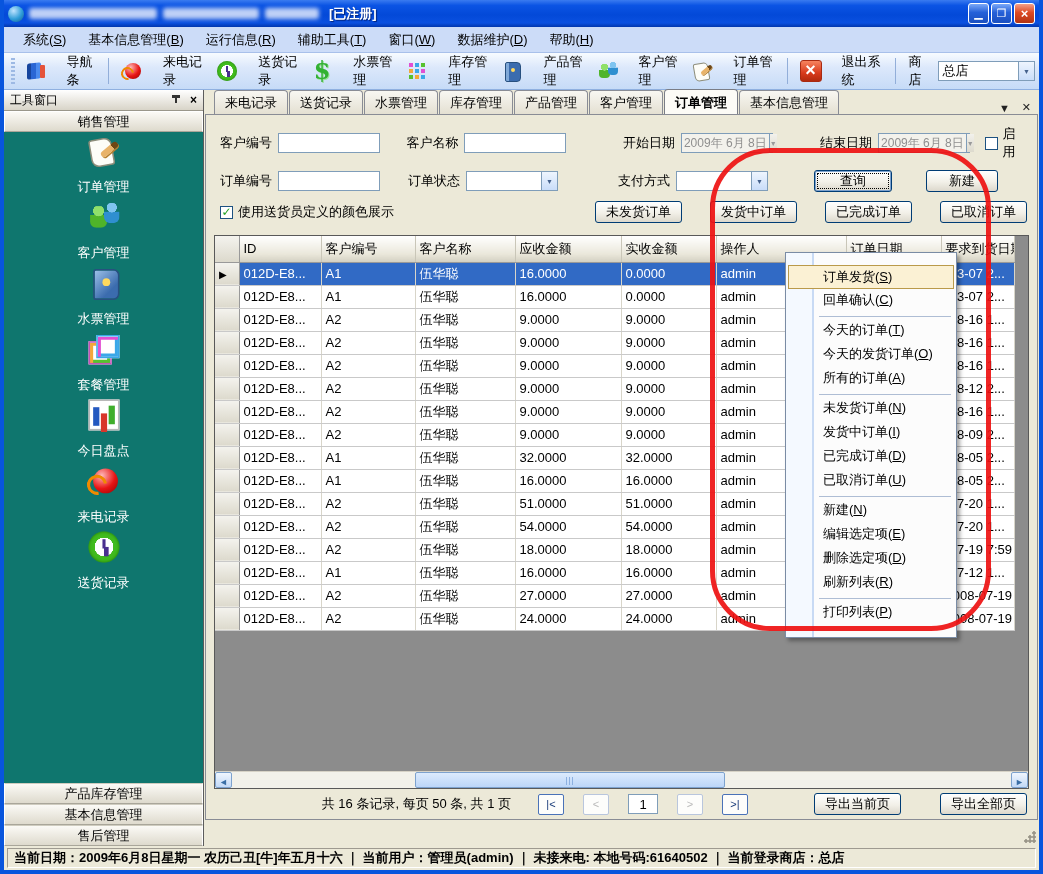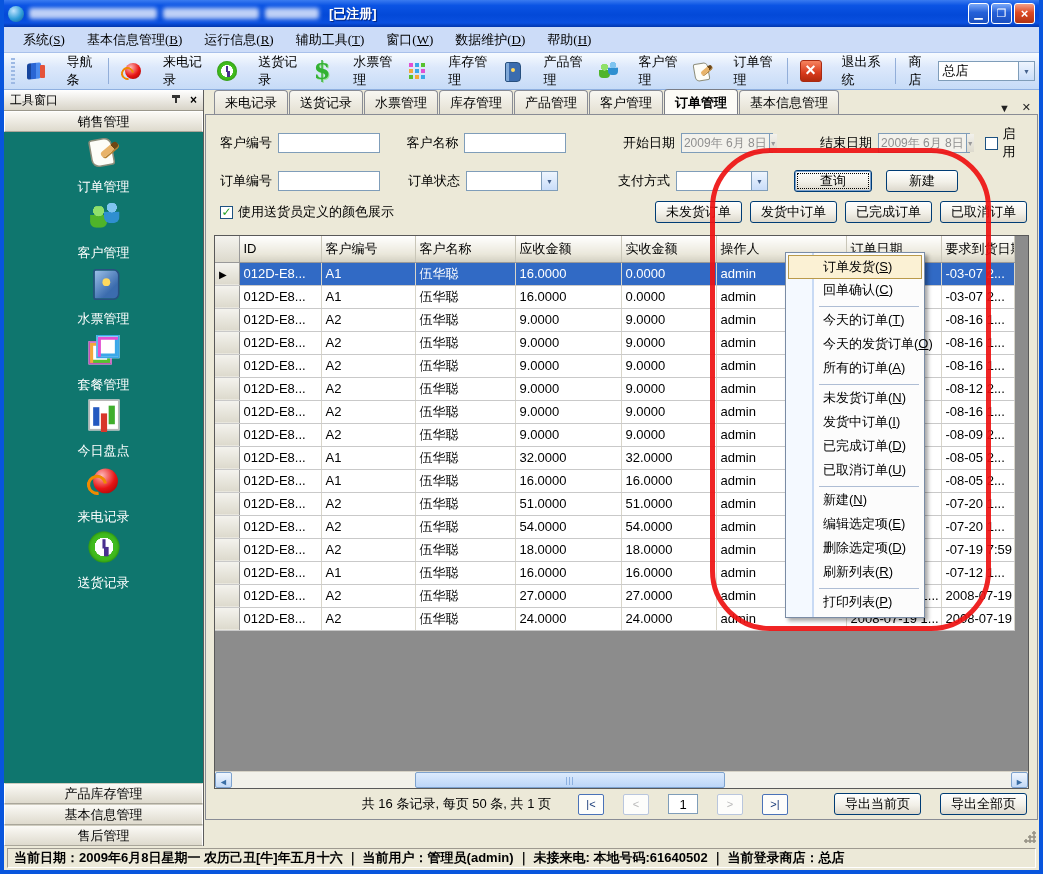--- a/index.html
+++ b/index.html
@@ -17,21 +17,21 @@
   .blurtext { display:flex; gap:6px; align-items:center; filter:blur(2.2px); }
   .blurtext i { display:block; height:11px; border-radius:3px; background:#dfe8fb; opacity:.85; }
   .reg-badge { font-weight:bold; font-size:13px; margin-left:10px; text-shadow:1px 1px 1px #00227a; }
   .win-ctrls { margin-left:auto; display:flex; gap:2px; }
   .wbtn { width:21px; height:21px; border:1px solid #fff; border-radius:3px; color:#fff;
     background:linear-gradient(180deg,#7aa8f8,#2560d8 45%,#1b50c0); font-size:11px; line-height:19px; text-align:center; font-weight:bold;}
   .wbtn.close { background:linear-gradient(180deg,#f5a088,#dd4a24 45%,#b23413); font-size:13px; }
 
   
   .menubar { height:26px; flex:0 0 26px; background:#ccdcf8; display:flex; align-items:center; padding-left:8px; border-bottom:1px solid #a8c0ea;}
-  .mitem { padding:3px 11px;font-family:Liberation Serif, serif; }
+  .mitem { padding:3px 11px; }
   .mitem u { text-decoration:underline; }
 
   
   .tbar { height:37px; flex:0 0 37px; display:flex; align-items:center; gap:2px; padding:0 4px;
     background:linear-gradient(180deg,#f7fbff,#dcE8fb 40%,#c6dbf7); border-bottom:1px solid #8fb0e0;}
   .tgrip { width:4px; height:26px; margin:0 3px; background:repeating-linear-gradient(180deg,#9db9e4 0 2px,transparent 2px 4px); }
   .toolbtn { display:flex; align-items:center; gap:20px; padding:2px 5px; border-radius:3px; }
   .tool-sep { width:1px; height:26px; background:#92aed9; margin:0 5px; }
   .shoplbl { margin:0 4px 0 6px; }
   .combo { display:flex; align-items:center; background:#fff; border:1px solid #7f9db9; height:20px; }
@@ -125,21 +125,21 @@
   .fgap1 { width:28px; } .fgap2 { width:60px; }
   .datecombo { width:92px; }
   .datecombo > span { color:#8f8f8f; font-size:12px; white-space:nowrap; padding:0 2px; }
   .datecombo { background:#f3f2ec; }
   .datecombo .combo-btn { background:linear-gradient(180deg,#f2f1ec,#dddacd); }
   .datecombo .combo-btn::before { color:#9a9a9a; }
   .scombo { width:92px; }
   .chk { width:13px; height:13px; border:1px solid #1d5281; background:#fff; display:inline-block; vertical-align:-2px;
     margin-right:5px; text-align:center; line-height:11px; font-size:12px; color:#21a121; font-weight:bold; }
   .xpbtn { height:22px; padding:0 10px; border:1px solid #003c74; border-radius:3px; font:inherit;
-    background:linear-gradient(180deg,#ffffff,#f2f0e8 55%,#dcd8cc); white-space:nowrap; }
+    background:linear-gradient(180deg,#ffffff,#f2f0e8 55%,#dcd8cc); white-space:nowrap;margin-left:20px; }
   .xpbtn.default { box-shadow:inset 0 0 0 1px #7da2ce; outline:1px dotted #000; outline-offset:-4px; }
   .btngap { width:14px; }
   .statusbtns { margin-left:auto; display:flex; gap:8px; }
 
   
   .gridwrap { flex:1; margin:4px 8px 0; border:1px solid #595959; background:#8c8c8c; position:relative; overflow:hidden; min-height:0; }
   table.grid { border-collapse:collapse; table-layout:fixed; width:799px; background:#fff; }
   .grid th { height:26px; font-weight:normal; text-align:left; padding:0 4px; overflow:hidden; white-space:nowrap;
     background:linear-gradient(180deg,#ffffff,#eae7da 70%,#d3d0c2); border-right:1px solid #c9c6b8; border-bottom:1px solid #999; }
   .grid td { height:23px; padding:0 4px; border-right:1px solid #d8d5c9; border-bottom:1px solid #c9c9c9;
@@ -174,22 +174,22 @@
       radial-gradient(circle at 6px 10px,#9a9689 0 1.5px,transparent 2px),
       radial-gradient(circle at 10px 6px,#9a9689 0 1.5px,transparent 2px),
       radial-gradient(circle at 10px 10px,#9a9689 0 1.5px,transparent 2px); }
 
   
   .statusbar { flex:0 0 24px; background:#ece9d8; padding:2px 3px; }
   .stpanel { height:100%; border:1px solid; border-color:#9e9a90 #fff #fff #9e9a90; padding:0 6px; line-height:17px;
     font-weight:bold; white-space:nowrap; overflow:hidden; }
 
   
-  .ctxmenu { position:absolute; left:785px; top:252px; width:140px; z-index:40; background:#fcfcfc;
-    border:1px solid #7a8ca5; box-shadow:3px 3px 4px rgba(0,0,0,.35); padding:2px 1px;
+  .ctxmenu { position:absolute; left:785px; top:252px; width:172px; z-index:40; background:#fcfcfc;
+    border:1px solid #7a8ca5; box-shadow:3px 3px 4px rgba(0,0,0,.35); padding:12px 1px;
     background:linear-gradient(90deg,#f4f9ff 0 26px,#c8daf4 26px 28px,#fcfcfc 28px); }
   .cmi { height:24px; line-height:22px; padding-left:36px; position:relative; white-space:nowrap; }
   .cmi.hl { background:#fbf1d4; border:1px solid #ba9a4a; margin:0 1px; padding-left:34px; }
   .csep { height:1px; background:#aebdd4; margin:3px 4px 2px 32px; }
 
   
   .annot { position:absolute; left:710px; top:148px; width:281px; height:483px; z-index:50;
     border:5px solid #ee1111; border-radius:60px; pointer-events:none; opacity:.92; }
 </style>
 </head>

